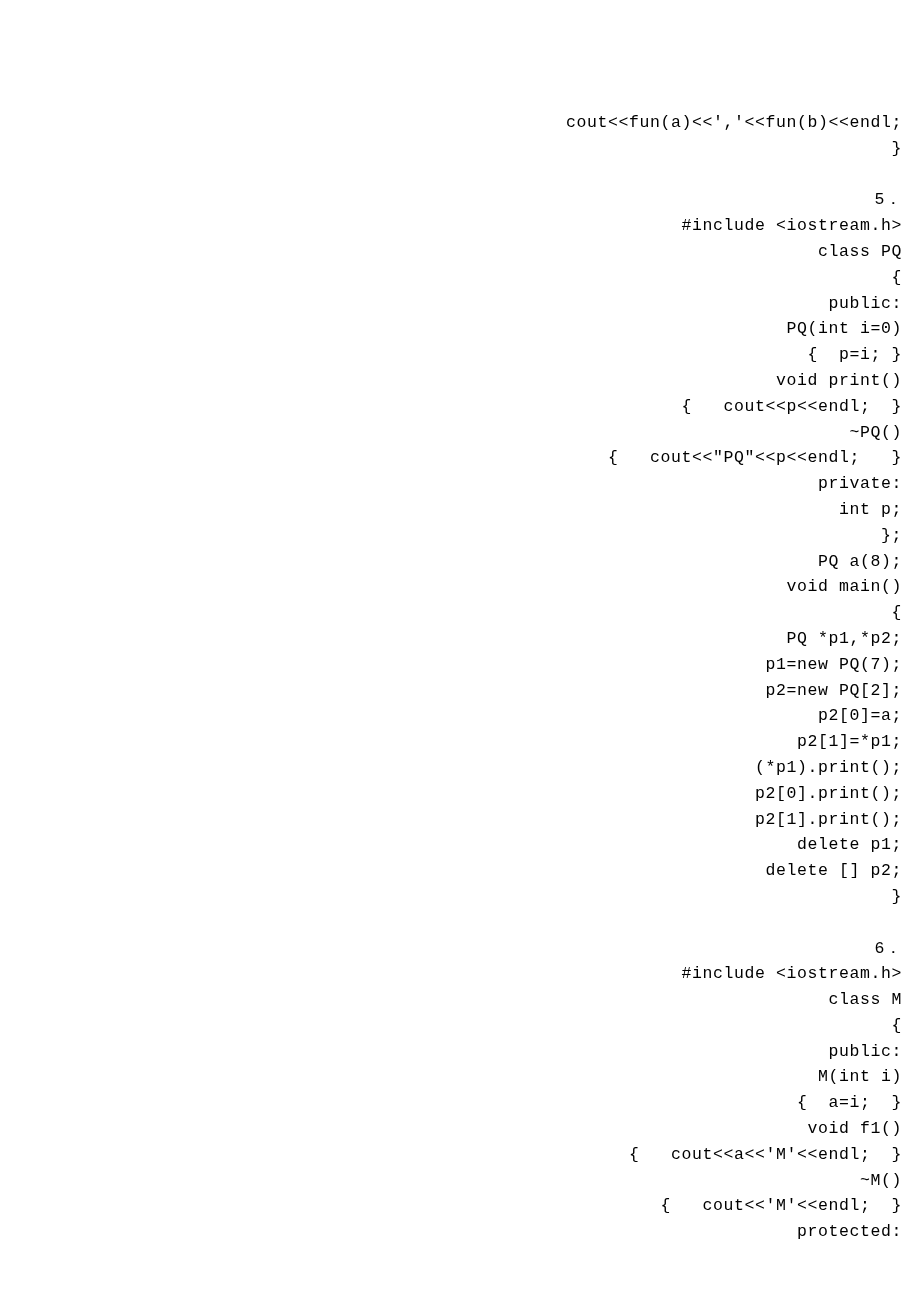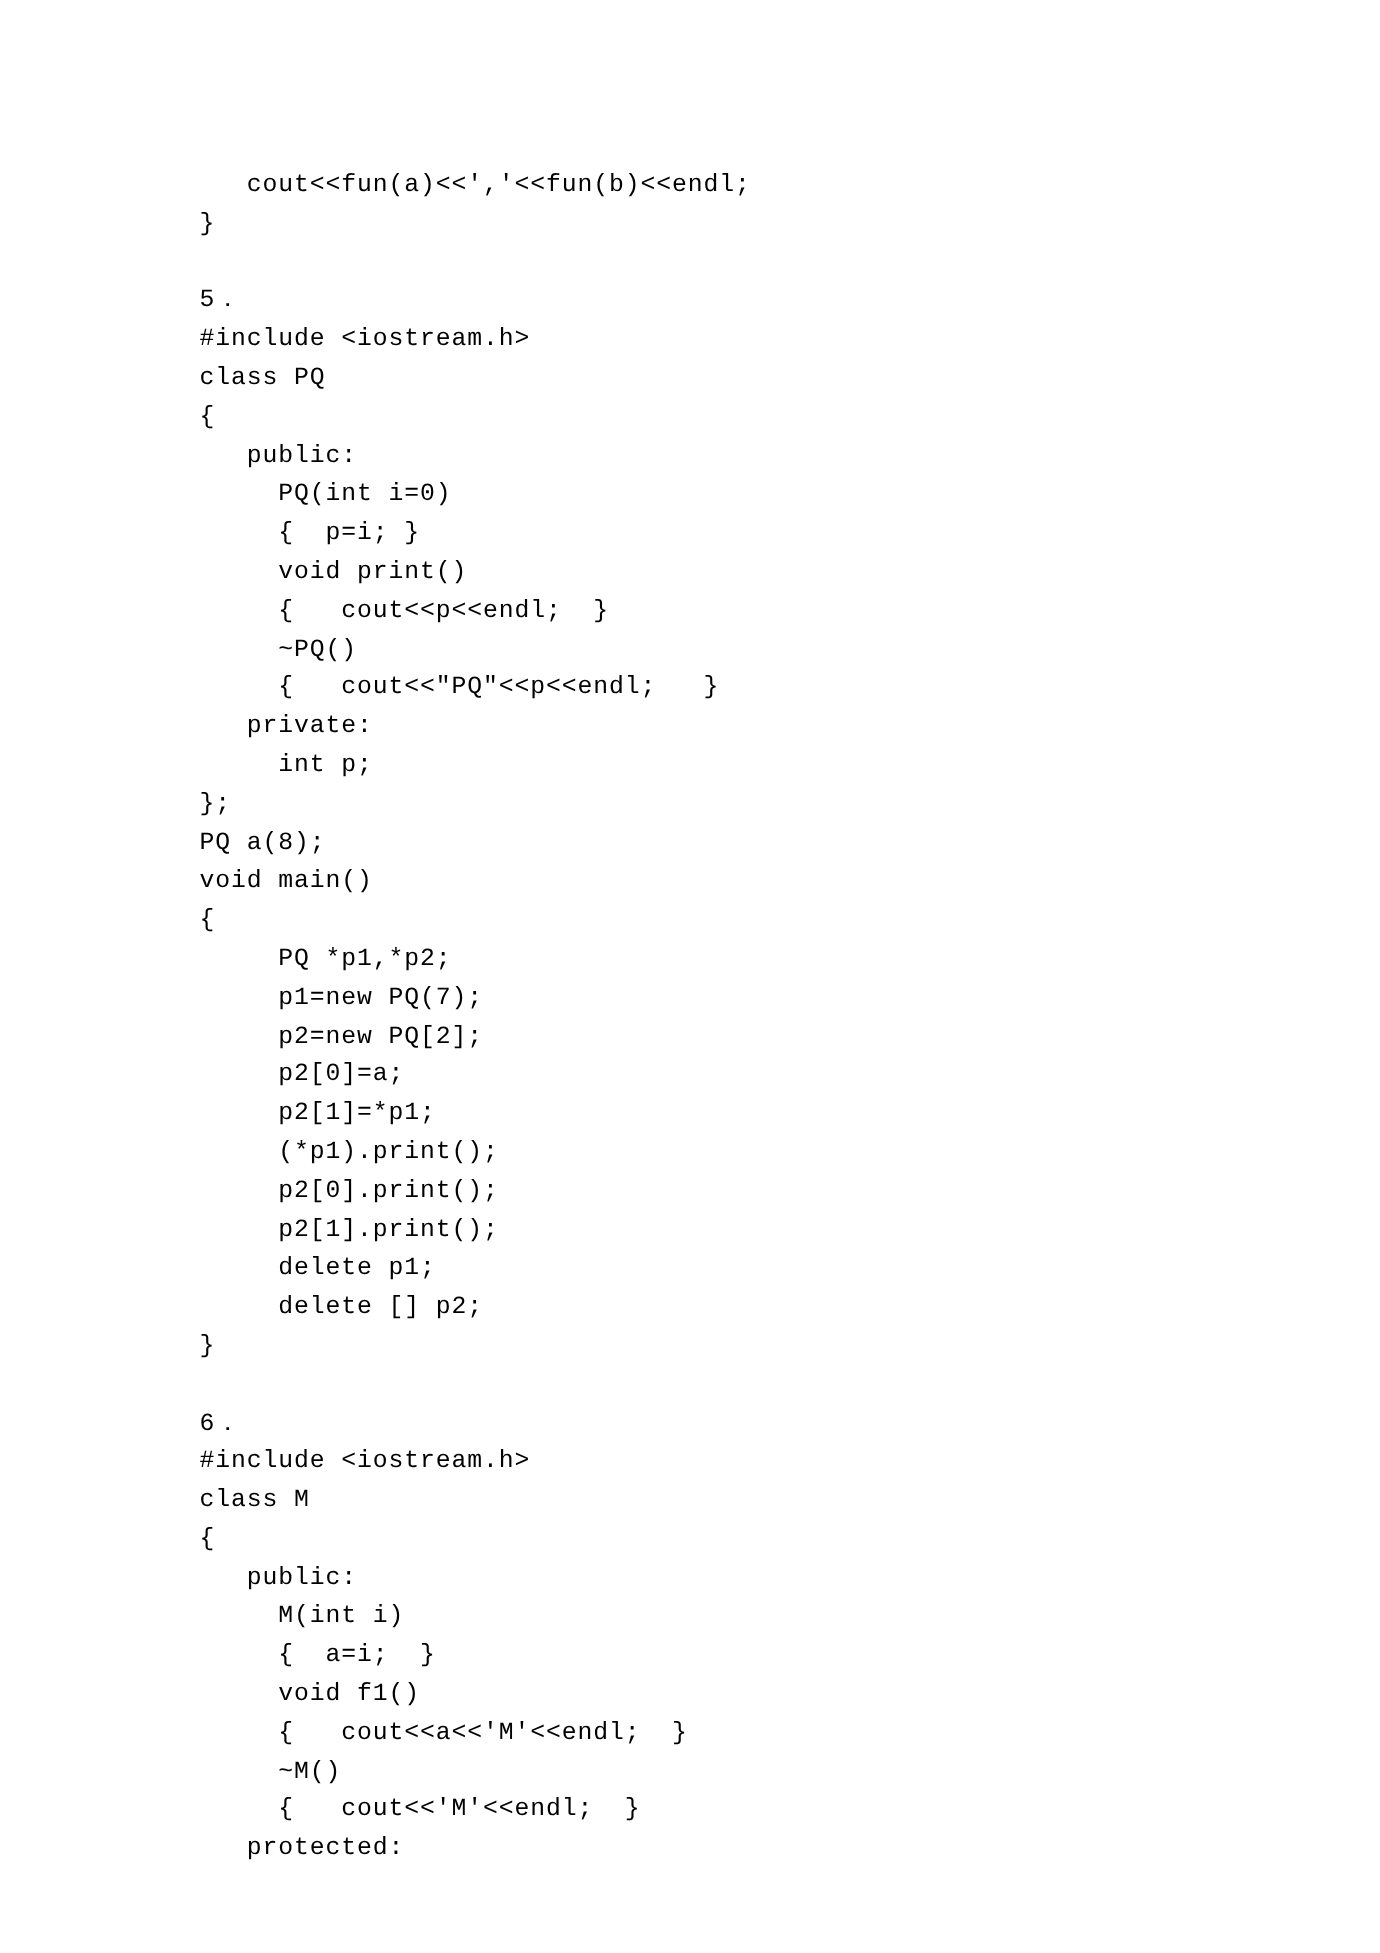--- a/index.html
+++ b/index.html
@@ -9,18 +9,19 @@
     width: 920px;
   }
   .page {
     padding: 110px 18px 0 133px;
     font-family: "Courier New", "SimSun", monospace;
     font-size: 16.5px;
     line-height: 25.8px;
     color: #000000;
     letter-spacing: 0.6px;
     white-space: pre;
+    text-align: right;
   }
 </style>
 </head>
 <body>
 
 <div class="page"><div>   cout&lt;&lt;fun(a)&lt;&lt;','&lt;&lt;fun(b)&lt;&lt;endl;</div><div>}</div><div>&nbsp;</div><div>5．</div><div>#include &lt;iostream.h&gt;</div><div>class PQ</div><div>{</div><div>   public:</div><div>     PQ(int i=0)</div><div>     {  p=i; }</div><div>     void print()</div><div>     {   cout&lt;&lt;p&lt;&lt;endl;  }</div><div>     ~PQ()</div><div>     {   cout&lt;&lt;"PQ"&lt;&lt;p&lt;&lt;endl;   }</div><div>   private:</div><div>     int p;</div><div>};</div><div>PQ a(8);</div><div>void main()</div><div>{</div><div>     PQ *p1,*p2;</div><div>     p1=new PQ(7);</div><div>     p2=new PQ[2];</div><div>     p2[0]=a;</div><div>     p2[1]=*p1;</div><div>     (*p1).print();</div><div>     p2[0].print();</div><div>     p2[1].print();</div><div>     delete p1;</div><div>     delete [] p2;</div><div>}</div><div>&nbsp;</div><div>6．</div><div>#include &lt;iostream.h&gt;</div><div>class M</div><div>{</div><div>   public:</div><div>     M(int i)</div><div>     {  a=i;  }</div><div>     void f1()</div><div>     {   cout&lt;&lt;a&lt;&lt;'M'&lt;&lt;endl;  }</div><div>     ~M()</div><div>     {   cout&lt;&lt;'M'&lt;&lt;endl;  }</div><div>   protected:</div></div>
 
 </body></html>

